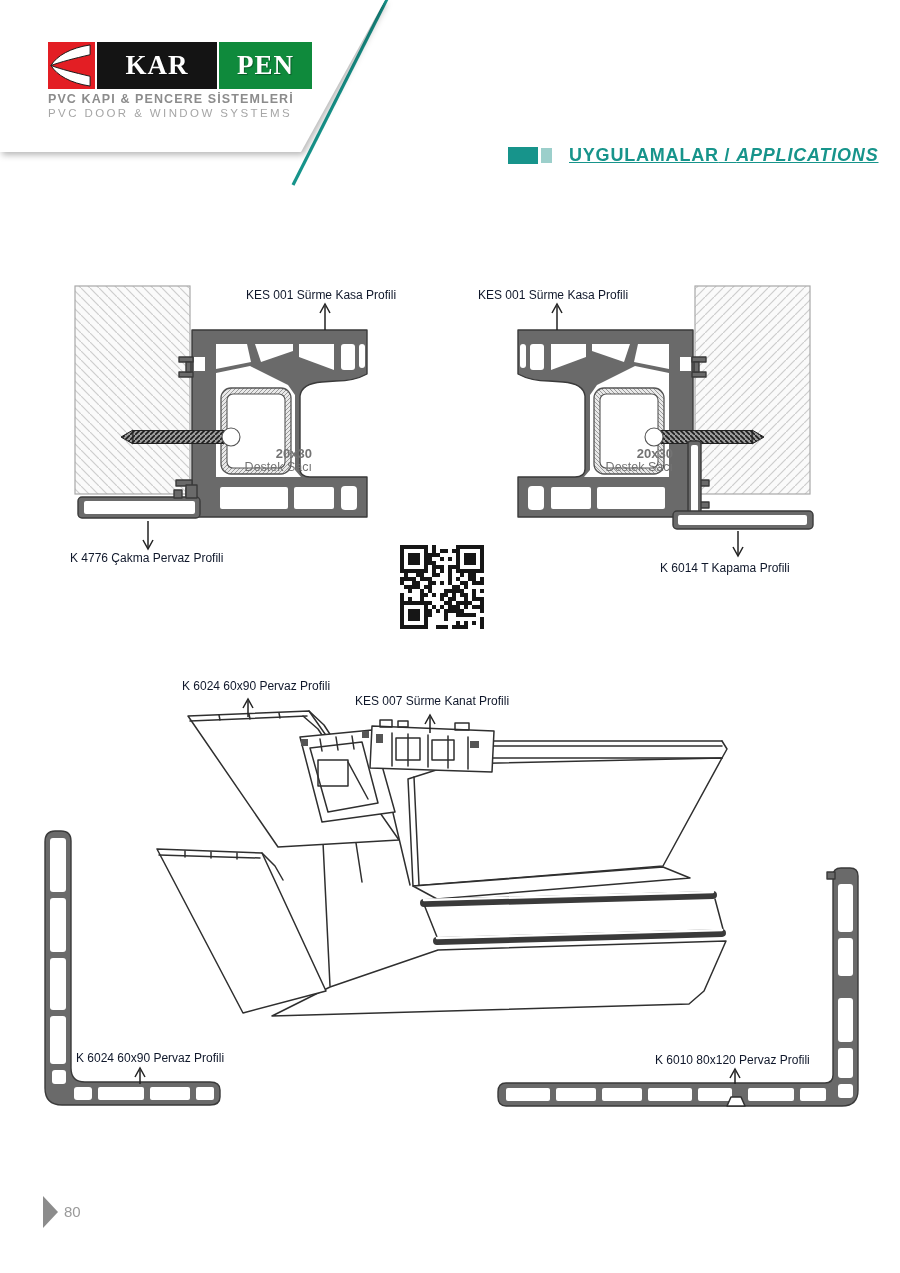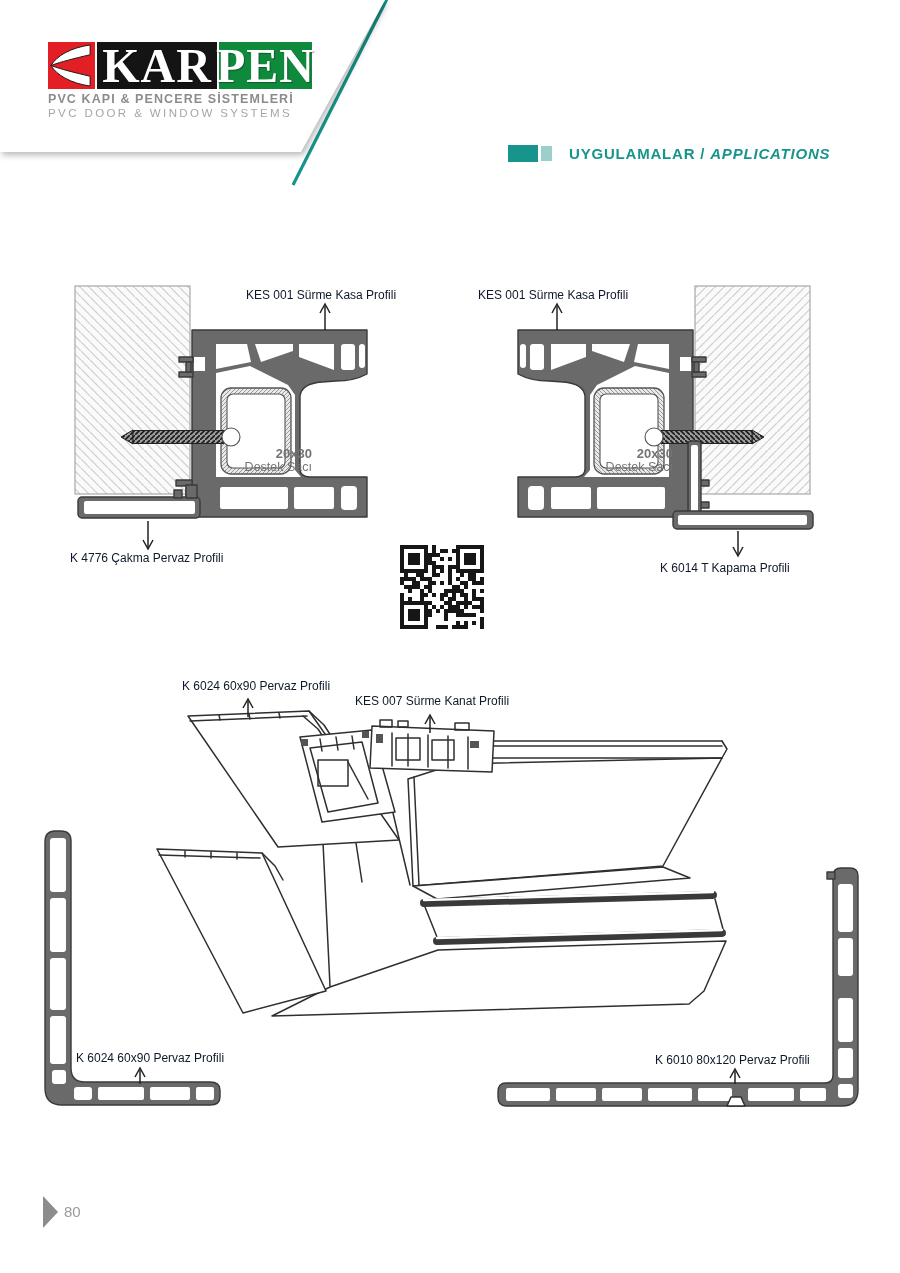--- a/index.html
+++ b/index.html
@@ -16,30 +16,30 @@
     text-shadow:2px 2px 4px rgba(0,0,0,.30);}
   .diag{position:absolute;left:0;top:0;}
   .plate-wrap{position:absolute;left:0;top:0;filter:drop-shadow(2px 3px 3px rgba(0,0,0,.28));}
   .plate{position:relative;width:400px;height:152px;background:#fff;
     clip-path:polygon(0 0,385px 0,301px 152px,0 152px);}
   .logo-box{position:absolute;top:42px;height:47px;display:flex;align-items:center;justify-content:center;}
   .logo-red{left:48px;width:47px;background:var(--logo_red,#e31e24);}
   .logo-kar{left:97px;width:120px;background:var(--logo_black,#141414);}
   .logo-pen{left:219px;width:93px;background:var(--logo_green,#0f8a3c);}
   .logo-kar span,.logo-pen span{color:#fff;font-family:"Liberation Serif",serif;font-weight:bold;
-    font-size:48px;letter-spacing:1px;line-height:1;text-shadow:1px 1px 1px rgba(0,0,0,.35);}
+    font-size:27px;letter-spacing:1px;line-height:1;text-shadow:1px 1px 1px rgba(0,0,0,.35);}
   .tagline1{position:absolute;left:48px;top:92px;width:270px;color:var(--text_gray,#8c8c8c);
     font-size:12.5px;font-weight:bold;letter-spacing:1.1px;white-space:nowrap;}
   .tagline2{position:absolute;left:48px;top:107px;width:270px;color:#a6a6a6;
     font-size:11.5px;letter-spacing:2.4px;white-space:nowrap;}
   .section-head{position:absolute;left:508px;top:145px;display:flex;align-items:center;}
   .sq-dark{width:30px;height:17px;background:var(--teal,#17948b);}
   .sq-light{width:11px;height:15px;background:var(--teal_light,#9ccfcb);margin-left:3px;}
-  .section-text{margin-left:17px;color:var(--teal,#17948b);font-size:15px;font-weight:bold;
-    letter-spacing:.8px;white-space:nowrap;}
+  .section-text{margin-left:17px;color:var(--teal,#17948b);font-size:18px;font-weight:bold;
+    letter-spacing:.8px;white-space:nowrap;text-decoration:underline;}
   .section-text .en{font-style:italic;}
 
   
   .dlabel{position:absolute;font-size:12px;color:#0f172a;white-space:nowrap;}
   .clabel{position:absolute;width:100px;text-align:right;color:#737373;line-height:1.0;}
   .clabel .l1{font-size:13px;font-weight:bold;}
   .clabel .l2{font-size:12.5px;margin-top:1px;}
 
   
   .page-arrow{position:absolute;left:43px;top:1196px;width:0;height:0;

